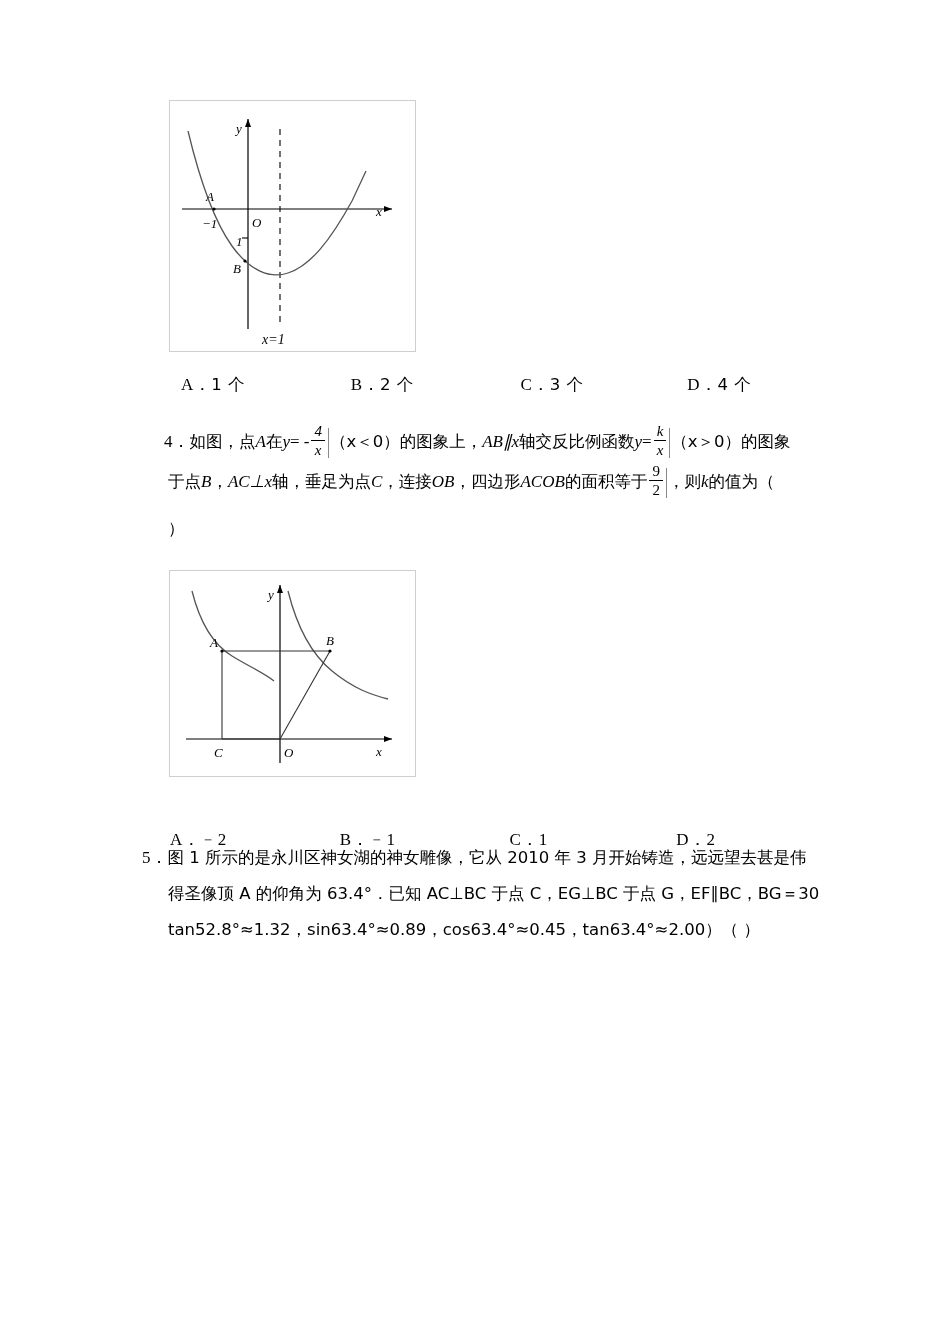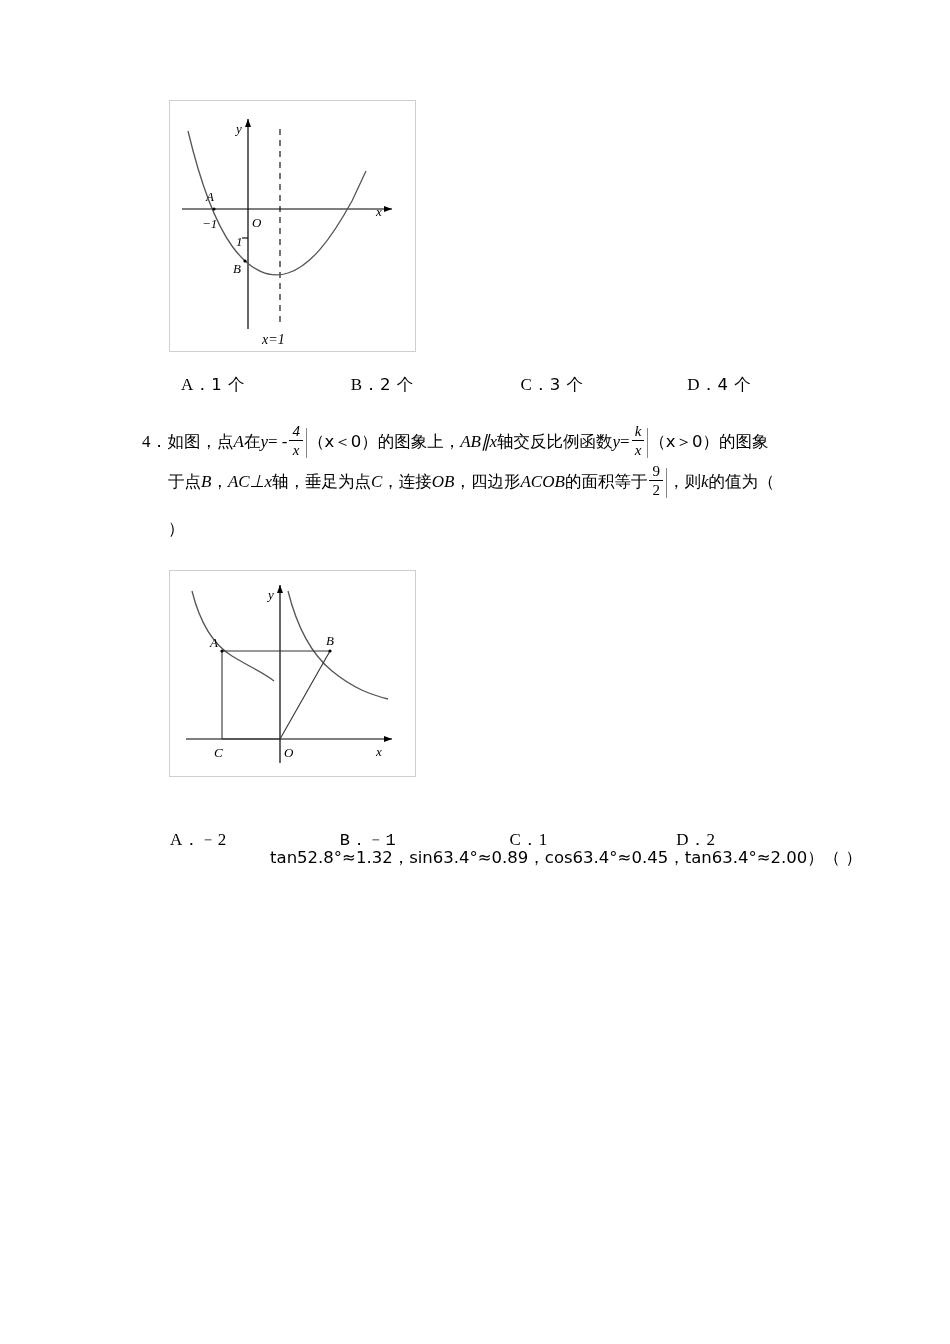--- a/index.html
+++ b/index.html
@@ -93,21 +93,21 @@
     </span>
     <span class="ch" style="width:162px;">
       <span>C．</span><span class="cn">3 个</span>
     </span>
     <span class="ch">
       <span>D．</span><span class="cn">4 个</span>
     </span>
   </div>
 
   <div class="qtext" style="left:142px;top:422px;width:700px;">
-    <div style="height:40px;">
+    <div style="height:40px;margin-left:22px;">
       <span>4．</span><span class="cn">如图，点</span><span class="it">A</span><span class="cn">在</span><span class="it">y</span><span>= -</span><span class="frac"><span class="num it">4</span><span class="den it">x</span></span><span class="sep"></span><span class="cn">（x＜0）的图象上，</span><span class="it">AB∥x</span><span class="cn">轴交反比例函数</span><span class="it">y</span><span>=</span><span class="frac"><span class="num it">k</span><span class="den it">x</span></span><span class="sep"></span><span class="cn">（x＞0）的图象</span>
     </div>
     <div style="height:47px;padding-left:26px;">
       <span class="cn">于点</span><span class="it">B</span><span class="cn">，</span><span class="it">AC⊥x</span><span class="cn">轴，垂足为点</span><span class="it">C</span><span class="cn">，连接</span><span class="it">OB</span><span class="cn">，四边形</span><span class="it">ACOB</span><span class="cn">的面积等于</span><span class="frac"><span class="num">9</span><span class="den">2</span></span><span class="sep"></span><span class="cn">，则</span><span class="it">k</span><span class="cn">的值为（</span>
     </div>
     <div style="height:30px;padding-left:26px;">
       <span class="cn">）</span>
     </div>
   </div>
 
@@ -138,30 +138,36 @@
       <text class="lbl" x="114" y="186" font-size="13">O</text>
       <text class="lbl" x="206" y="185" font-size="13">x</text>
       <text class="lbl" x="98" y="28" font-size="13">y</text>
     </svg>
   </div>
 
   <div class="choices" style="left:170px;top:790px;width:700px;">
     <span class="ch" style="width:165px;">
       <span>A．</span><span>﹣2</span>
     </span>
-    <span class="ch" style="width:165px;font-family:Liberation Mono, monospace;">
+    <span class="ch" style="width:165px;">
       <span>B．</span><span>﹣1</span>
     </span>
     <span class="ch" style="width:162px;margin-top:38px;">
       <span>C．</span><span>1</span>
     </span>
     <span class="ch">
       <span>D．</span><span>2</span>
     </span>
   </div>
 
   <div class="qtext" style="left:142px;top:840px;width:720px;line-height:36px;">
-    <div style="padding-left:26px;text-align:right;">
+    <div>
+      <span>5．</span><span class="cn">图 1 所示的是永川区神女湖的神女雕像，它从 2010 年 3 月开始铸造，远远望去甚是伟</span>
+    </div>
+    <div style="padding-left:26px;">
+      <span class="cn">得圣像顶 A 的仰角为 63.4°．已知 AC⊥BC 于点 C，EG⊥BC 于点 G，EF∥BC，BG＝30</span>
+    </div>
+    <div style="padding-left:26px;">
       <span class="cn">tan52.8°≈1.32，sin63.4°≈0.89，cos63.4°≈0.45，tan63.4°≈2.00）（      ）</span>
     </div>
   </div>
 
 </div>
 
 </body></html>

